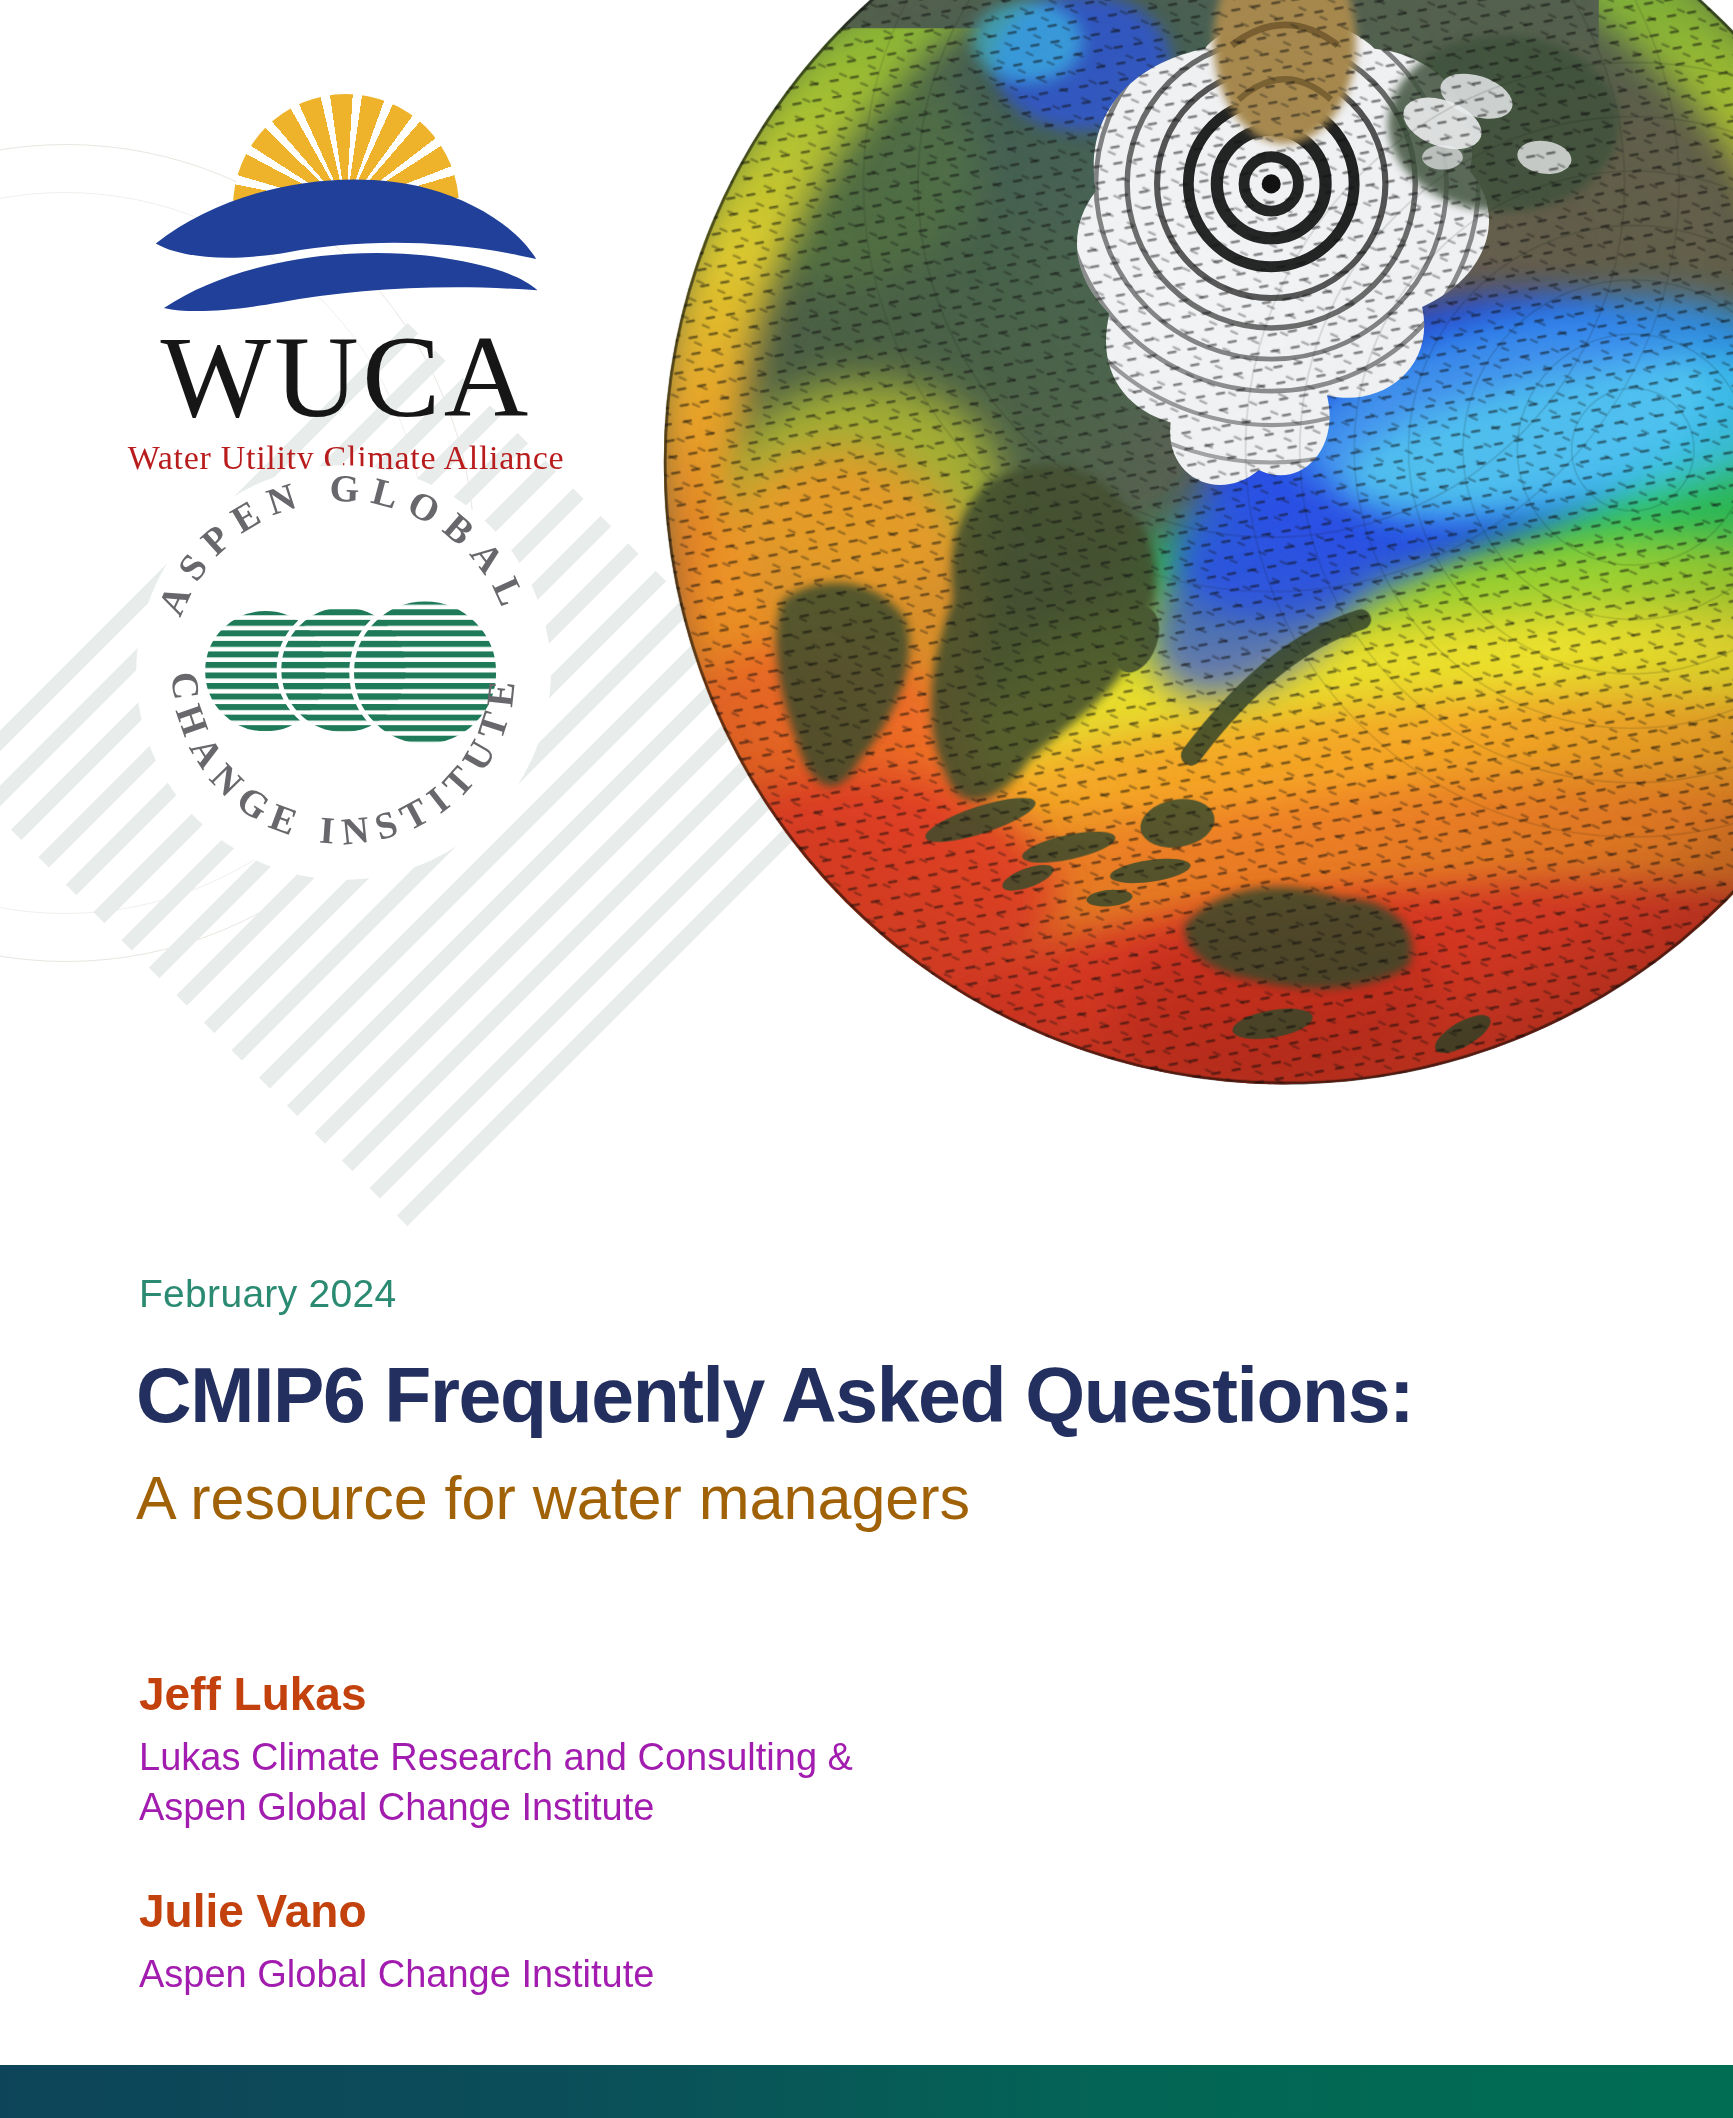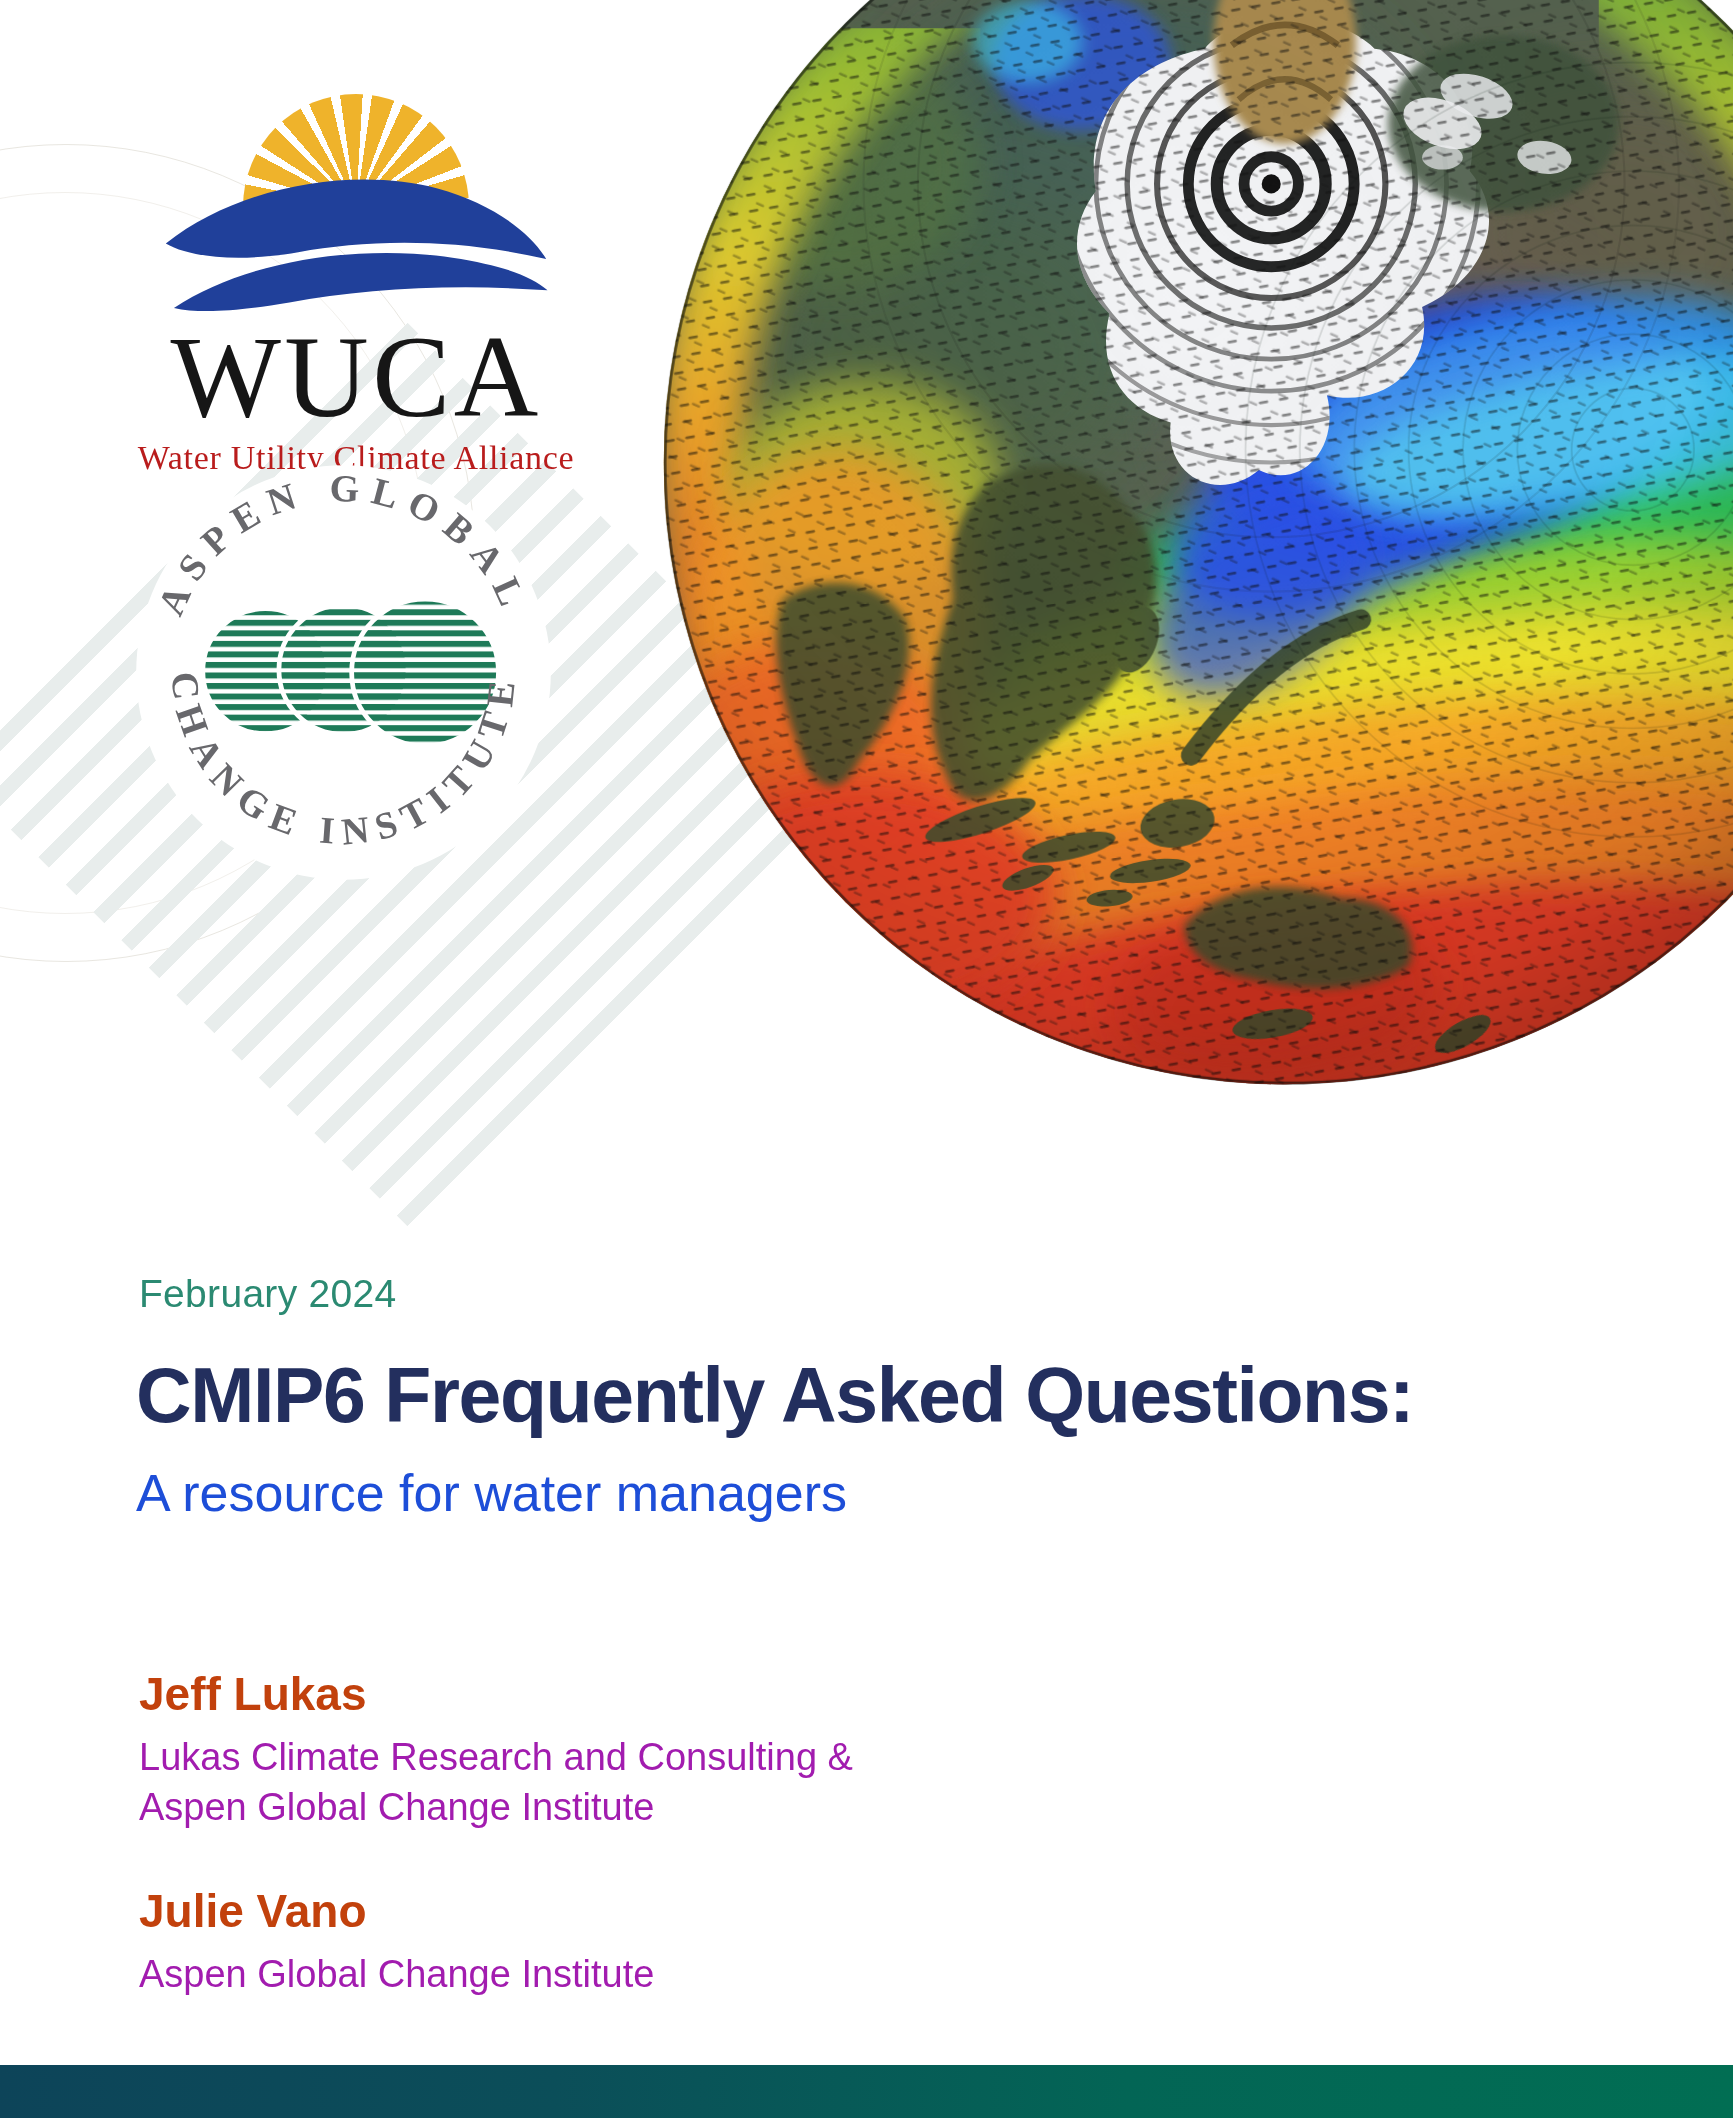--- a/index.html
+++ b/index.html
@@ -9,41 +9,41 @@
 
   
   .decor-circle{position:absolute;border-radius:50%;border:1.7px solid rgba(214,209,198,.55);}
   #decor-circle-1{width:816px;height:816px;left:-343px;top:144px;}
   #decor-circle-2{width:720px;height:720px;left:-296px;top:192px;border-color:rgba(220,216,206,.40);}
   #stripes{position:absolute;left:88px;top:455px;width:639px;height:639px;
            transform:rotate(45deg);
            background:repeating-linear-gradient(90deg,#e8edec 0 15px,rgba(255,255,255,0) 15px 39px);}
 
   
-  #wuca{position:absolute;left:118px;top:94px;width:476px;text-align:center;}
+  #wuca{position:absolute;left:108px;top:94px;width:476px;text-align:center;}
   #wuca-sun{width:226px;height:113px;margin:0 auto;border-radius:113px 113px 0 0;
             background:repeating-conic-gradient(from -90deg at 50% 100%,
               #efb32b 0deg 11.6deg,#ffffff 11.6deg 16.36deg);}
   #wuca-waves{display:block;margin:-35px auto 0 auto;}
   #wuca-acronym{font-family:"Liberation Serif", serif;font-size:117px;line-height:1;
                 letter-spacing:3.4px;color:#161616;margin-top:-6.8px;}
   #wuca-tagline{font-family:"Liberation Serif", serif;font-size:34px;color:#b91c1c;
                 letter-spacing:0.7px;margin-top:4.1px;}
 
   
   #agci{position:absolute;left:126px;top:455px;width:435px;height:435px;}
 
   
   #globe{position:absolute;left:661px;top:-162px;width:1249px;height:1249px;}
 
   
   .txt{position:absolute;left:139px;white-space:nowrap;}
   #date{top:1272px;font-size:39px;font-weight:500;color:#2b8a72;letter-spacing:0.3px;}
   #title-bold{top:1351px;left:136px;font-size:77px;font-weight:800;color:#232f5e;letter-spacing:-1.4px;text-align:center;}
-  #title-light{top:1463px;left:136px;font-size:52px;font-weight:300;color:#1d4ed8;letter-spacing:0;}
+  #title-light{top:1463px;left:136px;font-size:61px;font-weight:300;color:#a16207;letter-spacing:0;}
   .author-name{font-size:46px;font-weight:700;color:#c2410c;}
   .affil-line{font-size:38px;font-weight:400;color:#a21caf;line-height:50px;}
   #author1-name{top:1667px;}
   #affil1{top:1732px;}
   #author2-name{top:1884px;}
   #affil2{top:1949px;}
 
   
   #footer-bar{position:absolute;left:0;top:2065px;width:1733px;height:54px;
               background:linear-gradient(90deg,#0d4459 0%,#0b4e59 32%,#03655​5 65%,#016e53 100%);

